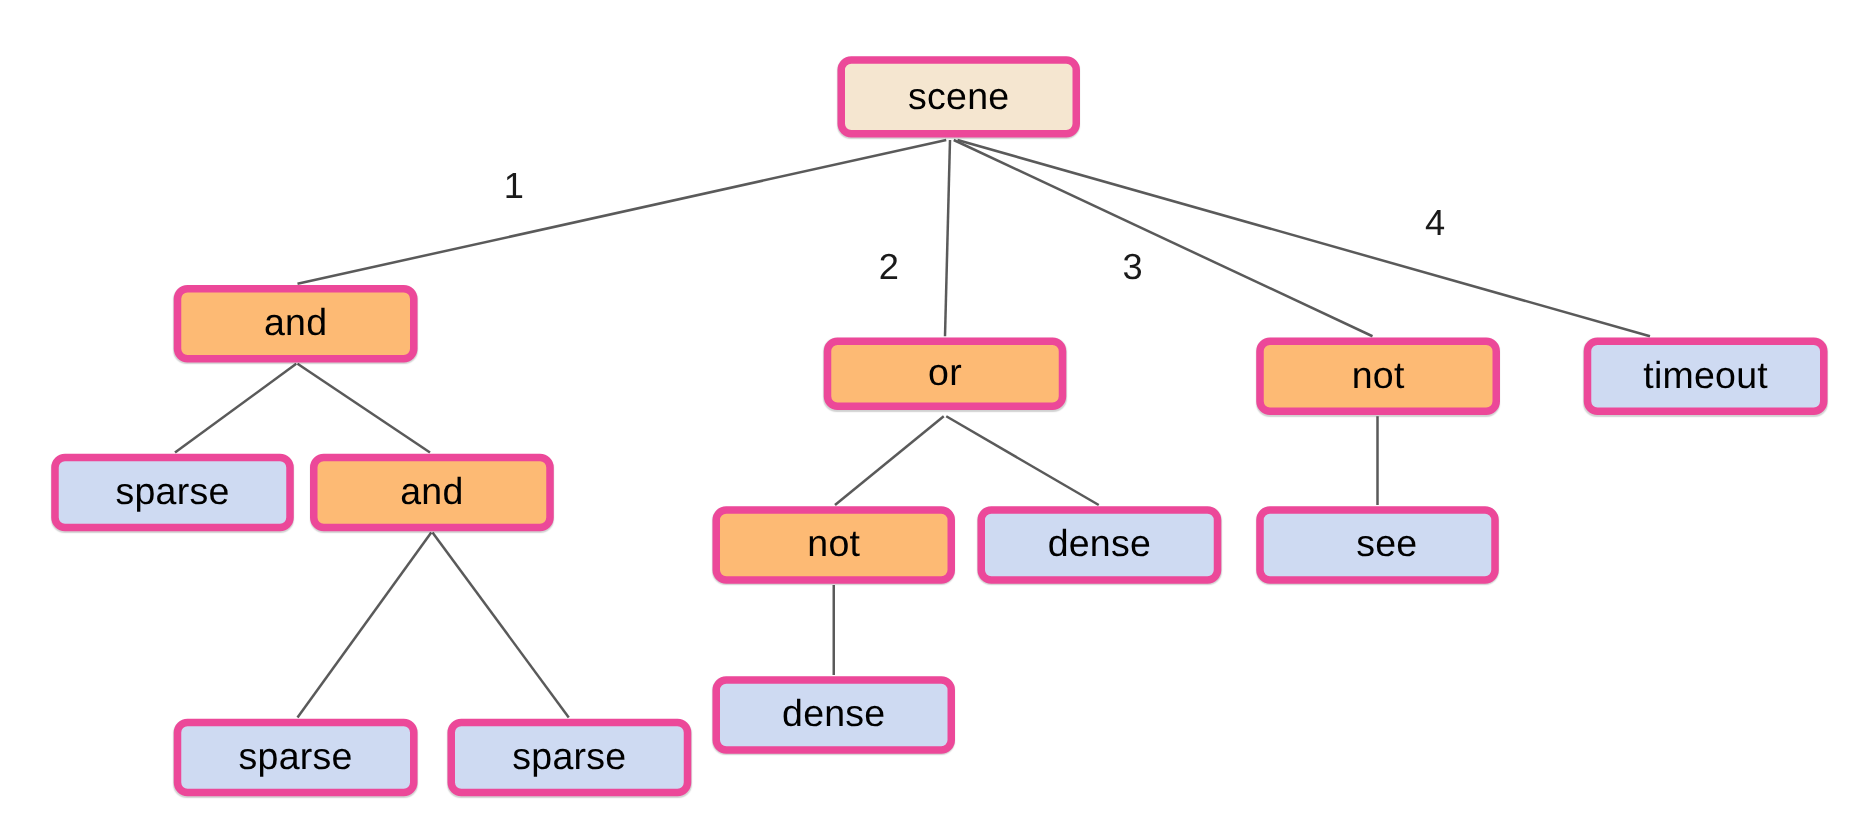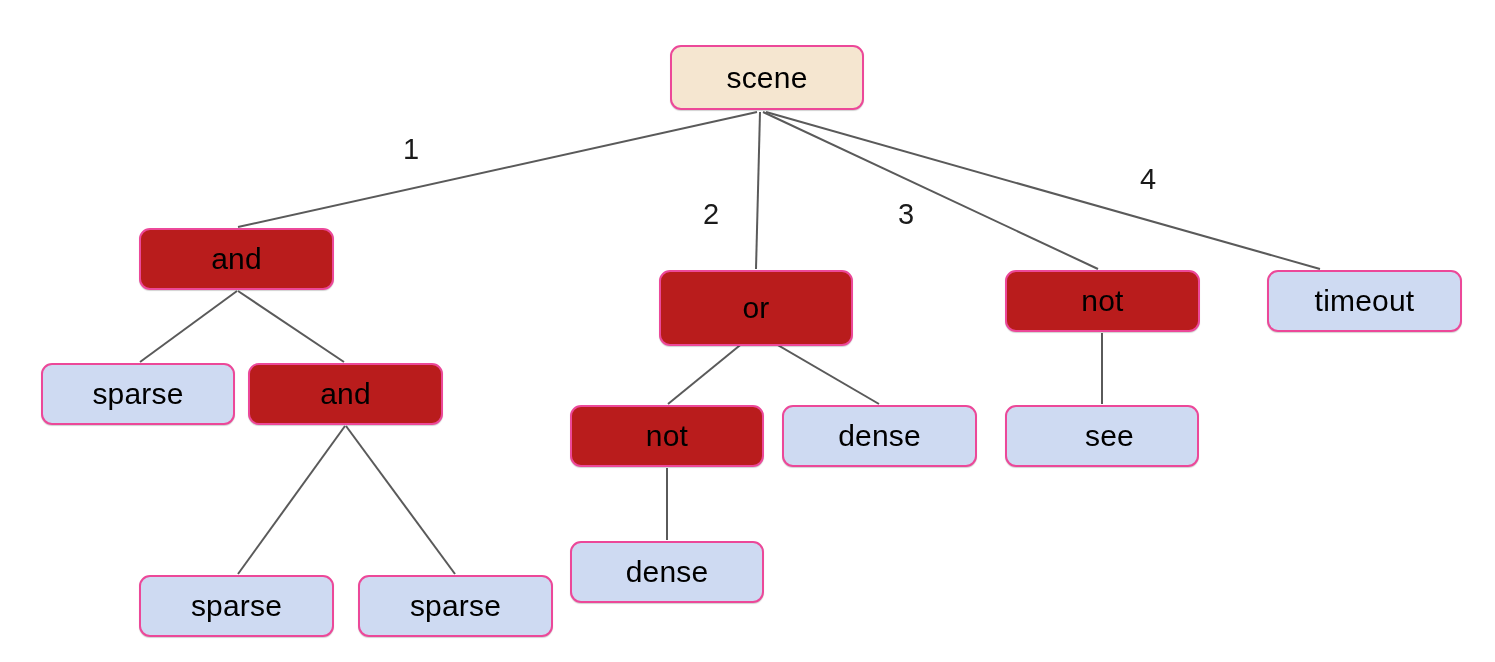--- a/index.html
+++ b/index.html
@@ -19,33 +19,33 @@
     position: absolute;
     left: 0;
     top: 0;
     width: 1495px;
     height: 662px;
     pointer-events: none;
   }
   .node {
     position: absolute;
     box-sizing: border-box;
-    border: 2px solid #ec4899;
+    border: 6px solid #ec4899;
     border-radius: 11px;
     display: flex;
     align-items: center;
     justify-content: center;
     color: #000000;
     font-size: 30px;
     line-height: 1;
     letter-spacing: 0.2px;
     white-space: nowrap;
     box-shadow: 0 1px 1px rgba(0,0,0,0.18);
   }
-  .node.op    { background: #b91c1c; }
+  .node.op    { background: #fdba74; }
   .node.leaf  { background: #cedaf2; }
   .node.root  { background: #f5e6d0; }
   .edge-label {
     position: absolute;
     font-size: 29px;
     color: #1a1a1a;
     line-height: 1;
     white-space: nowrap;
   }
 </style>
@@ -62,21 +62,21 @@
       <line x1="238" y1="291" x2="344" y2="362" stroke="#5a5a5a" stroke-width="2"></line>
       <line x1="345" y1="426" x2="238" y2="574" stroke="#5a5a5a" stroke-width="2"></line>
       <line x1="346" y1="426" x2="455" y2="574" stroke="#5a5a5a" stroke-width="2"></line>
       <line x1="755" y1="333" x2="668" y2="404" stroke="#5a5a5a" stroke-width="2"></line>
       <line x1="757" y1="333" x2="879" y2="404" stroke="#5a5a5a" stroke-width="2"></line>
       <line x1="667" y1="468" x2="667" y2="540" stroke="#5a5a5a" stroke-width="2"></line>
       <line x1="1102" y1="333" x2="1102" y2="404" stroke="#5a5a5a" stroke-width="2"></line>
     </svg>
 <div class="node root" style="left: 670px; top: 45px; width: 194px; height: 65px;">scene</div>
     <div class="node op" style="left: 139px; top: 228px; width: 195px; height: 62px;">and</div>
-    <div class="node op" style="left: 659px; top: 270px; width: 194px; height: 76px;">or</div>
+    <div class="node op" style="left: 659px; top: 270px; width: 194px; height: 58px;">or</div>
     <div class="node op" style="left: 1005px; top: 270px; width: 195px; height: 62px;">not</div>
     <div class="node leaf" style="left: 1227px; top: 270px; width: 195px; height: 62px; margin-left: 40px;">timeout</div>
     <div class="node leaf" style="left: 41px; top: 363px; width: 194px; height: 62px;">sparse</div>
     <div class="node op" style="left: 248px; top: 363px; width: 195px; height: 62px;">and</div>
     <div class="node op" style="left: 570px; top: 405px; width: 194px; height: 62px;">not</div>
     <div class="node leaf" style="left: 782px; top: 405px; width: 195px; height: 62px;">dense</div>
     <div class="node leaf" style="left: 1005px; top: 405px; width: 194px; height: 62px; padding-left: 15px;">see</div>
     <div class="node leaf" style="left: 570px; top: 541px; width: 194px; height: 62px;">dense</div>
     <div class="node leaf" style="left: 139px; top: 575px; width: 195px; height: 62px;">sparse</div>
     <div class="node leaf" style="left: 358px; top: 575px; width: 195px; height: 62px;">sparse</div>

